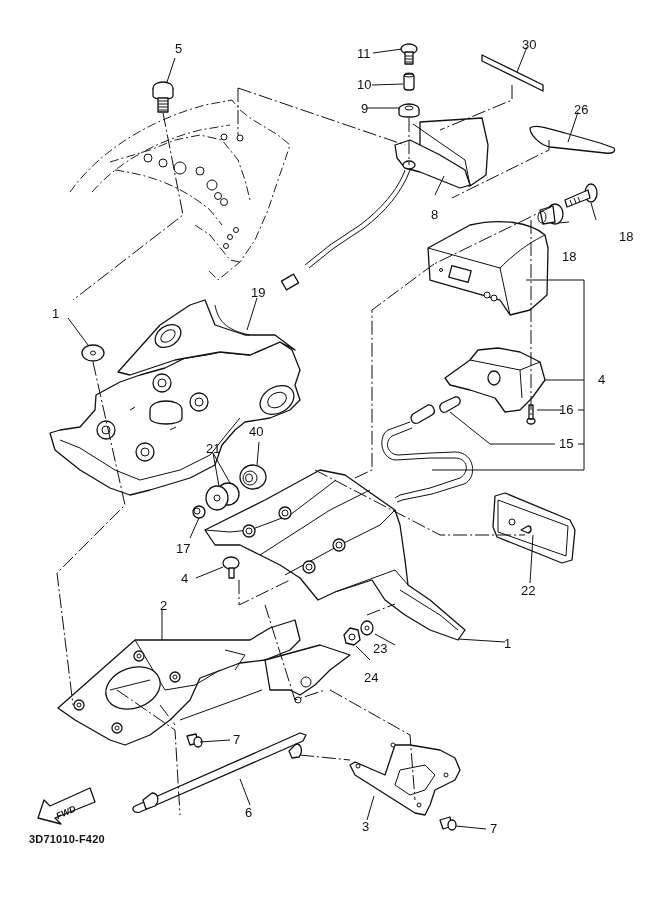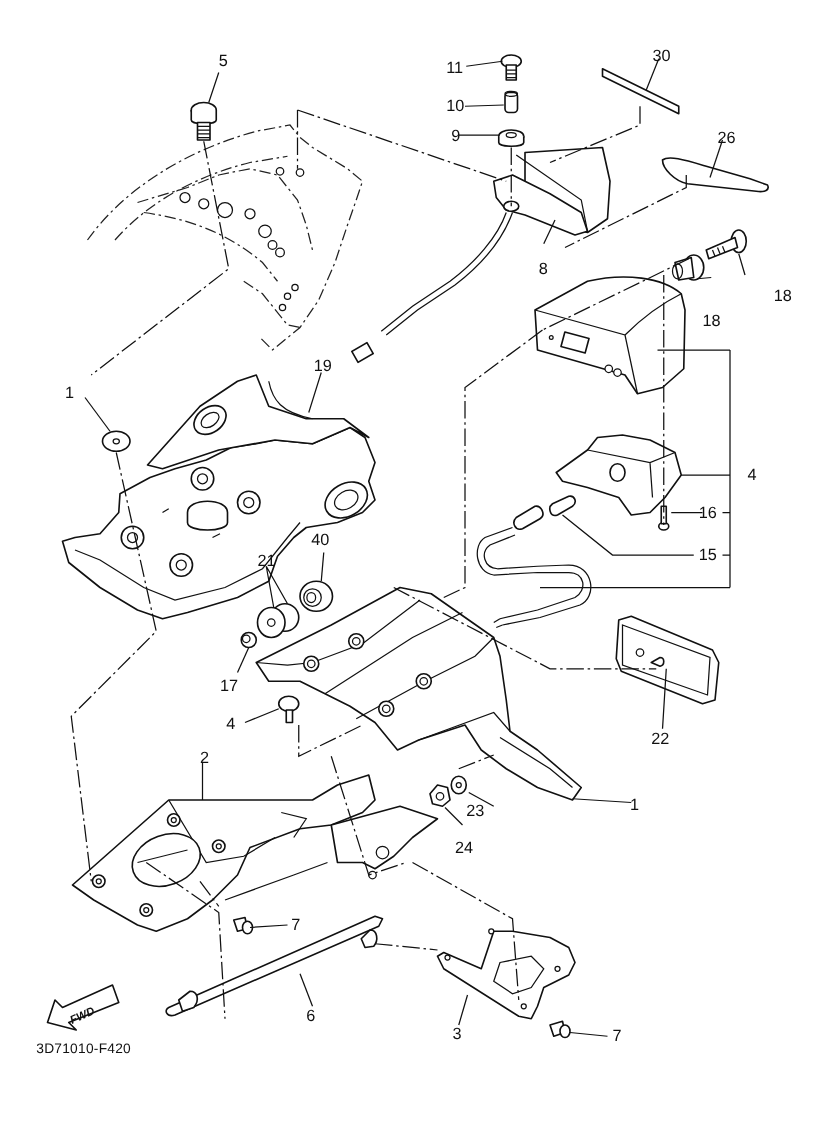--- a/index.html
+++ b/index.html
@@ -5,21 +5,21 @@
   html, body { margin: 0; padding: 0; background: #ffffff; }
   body { width: 661px; height: 913px; position: relative; overflow: hidden; font-family: "Liberation Sans", sans-serif; }
   #diagram { position: absolute; left: 0; top: 0; width: 661px; height: 913px; }
   .part { fill: #ffffff; stroke: #111; stroke-width: 1.3; stroke-linejoin: round; }
   .thin { fill: none; stroke: #111; stroke-width: 1; }
   .dash { fill: none; stroke: #111; stroke-width: 1; stroke-dasharray: 14 3 2 3; }
   .ghost { fill: none; stroke: #222; stroke-width: 1; stroke-dasharray: 9 3 2 3; }
   .leader { fill: none; stroke: #111; stroke-width: 1; }
   .hole { fill: #fff; stroke: #111; stroke-width: 1; }
   .callout { position: absolute; font-size: 13px; color: #111; line-height: 1; white-space: nowrap; }
-  .code { position: absolute; left: 29px; top: 833px; font-size: 11px; font-weight: normal; color: #111; letter-spacing: 0.2px; }
+  .code { position: absolute; left: 29px; top: 833px; font-size: 11px; font-weight: bold; color: #111; letter-spacing: 0.2px; }
 </style>
 </head>
 <body>
 
 <svg id="diagram" viewBox="0 0 661 913" xmlns="http://www.w3.org/2000/svg">
 
   <g>
     <path class="ghost" d="M70 192 C100 150 150 120 205 105 L232 100 L240 110 L250 118 L278 135 L290 145 L285 160 L278 180 L268 210 L255 240 L240 262 L218 280 L208 270"></path>
     <path class="ghost" d="M92 192 C120 160 160 140 200 130 L230 125"></path>
     <path class="ghost" d="M110 162 L150 150 L175 140 L200 135 L222 140 L238 160 L245 180 L250 200"></path>

